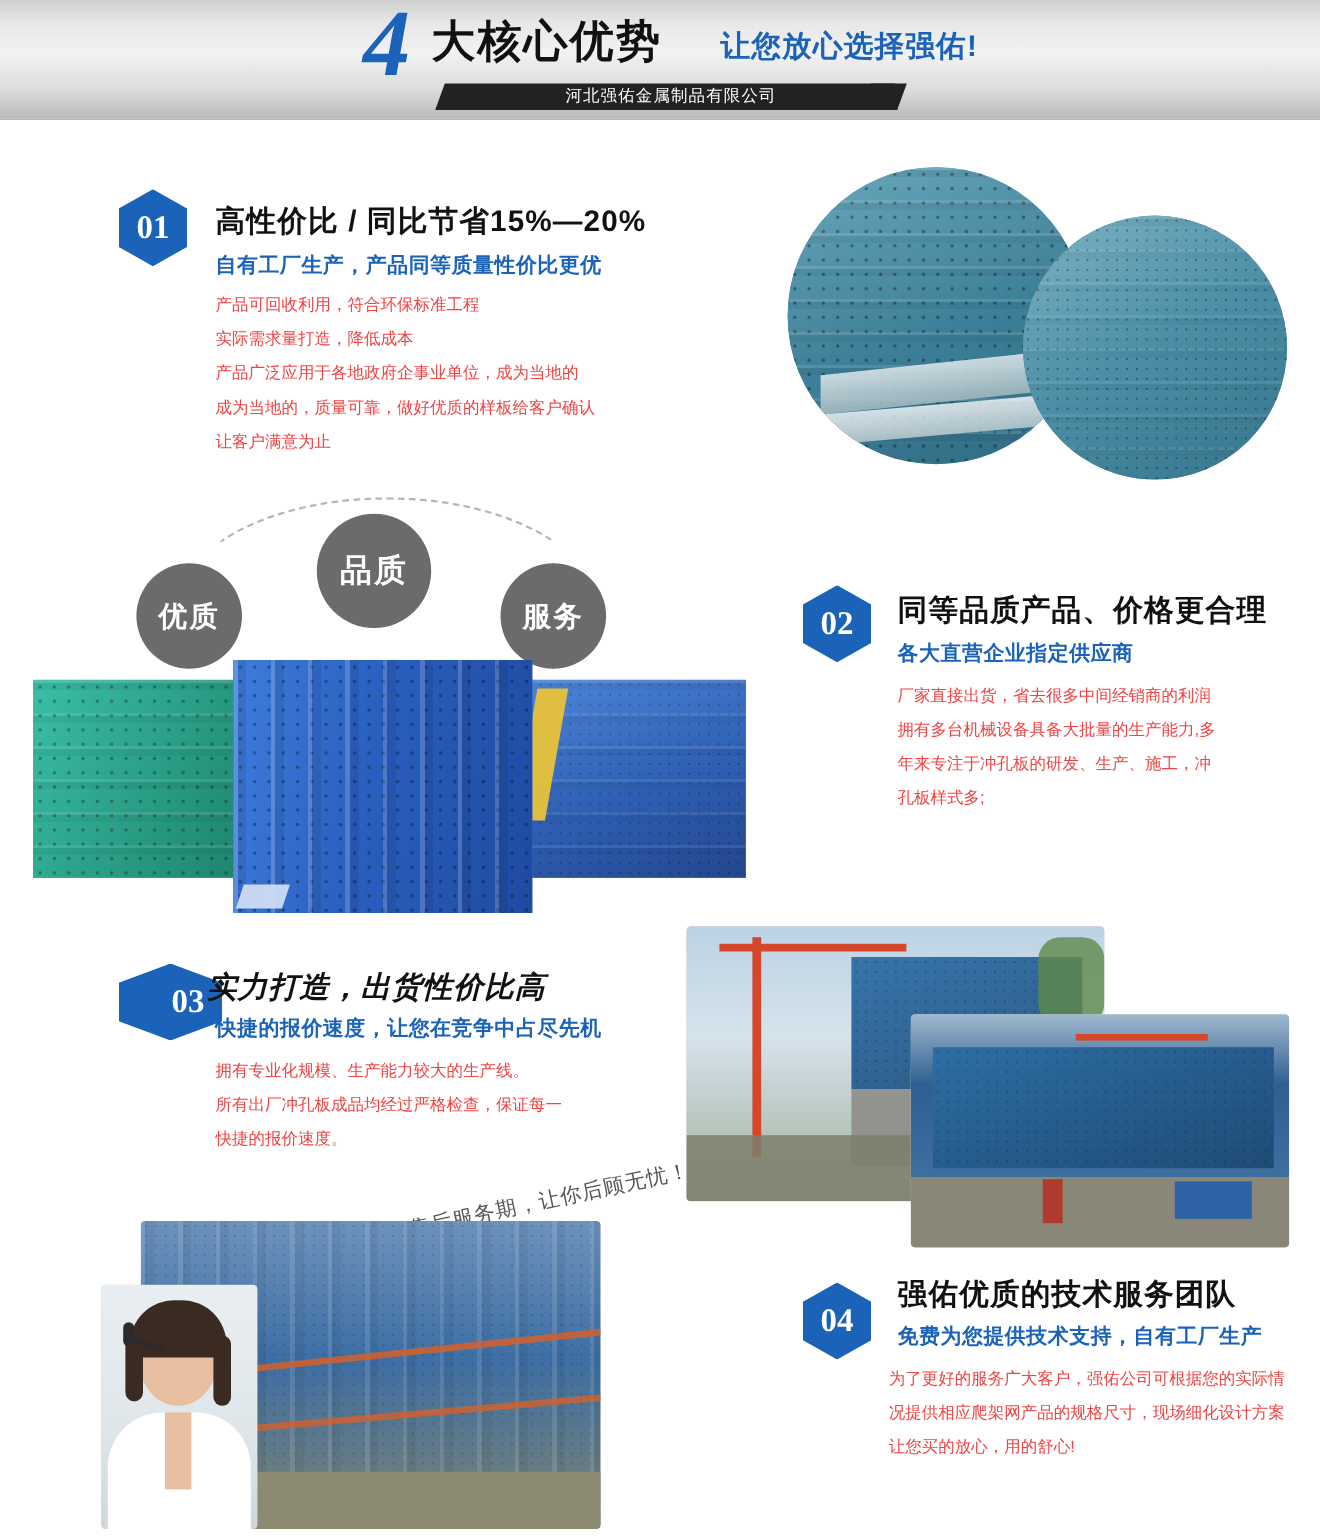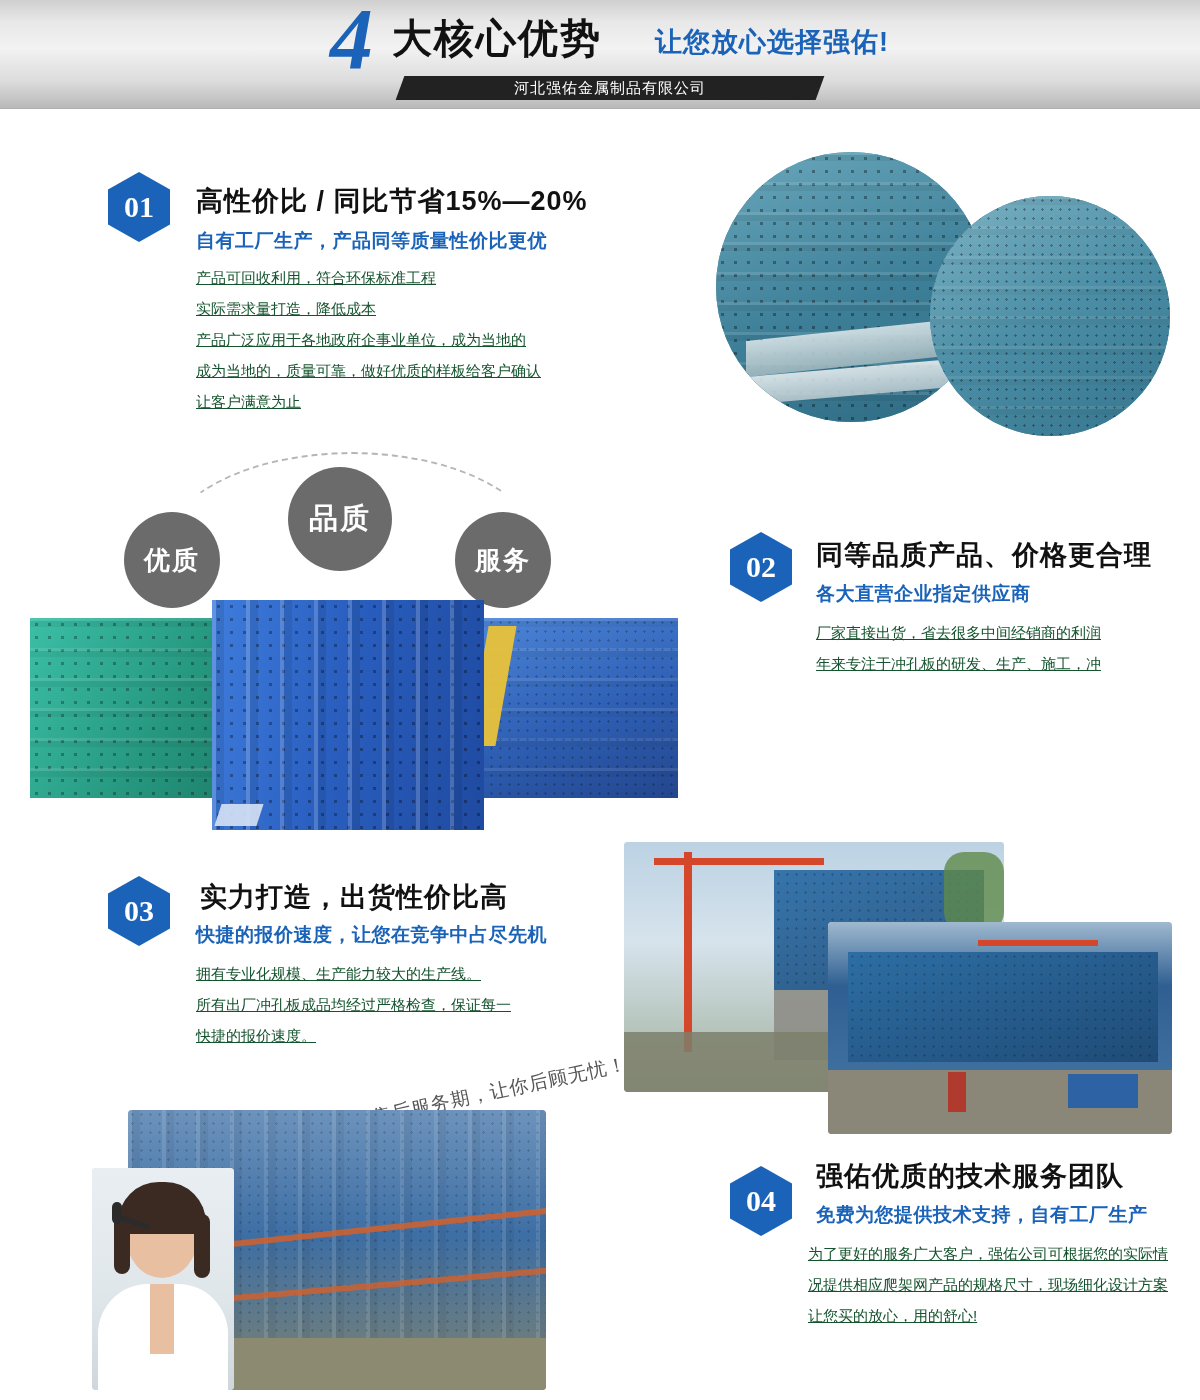--- a/index.html
+++ b/index.html
@@ -116,23 +116,22 @@
     position: absolute;
     font-size: 19px;
     font-weight: bold;
     color: #1a63b8;
     letter-spacing: 0.5px;
     white-space: nowrap;
   }
   .body-txt {
     position: absolute;
     font-size: 15px;
-    color: #14532d;
+    color: #ef4444;
     line-height: 31px;
-    text-decoration: underline;
   }
   .body-txt p { margin: 0; }
 
   
   .photo {
     position: absolute;
     overflow: hidden;
     background: #cfcfcf;
   }
   .circle {
@@ -254,25 +253,27 @@
   <div class="perf small" style="opacity:.55;"></div>
   <div class="stripes-h" style="opacity:.4;"></div>
   <div style="position:absolute;left:0;top:8px;width:28px;height:120px;background:#e8c23a;transform:skewX(-10deg);opacity:.95;"></div>
 </div>
 
 <div class="hexnum" style="left:730px; top:532px;">02</div>
 <div class="h1" style="left:816px; top:537px;">同等品质产品、价格更合理</div>
 <div class="h2" style="left:816px; top:581px;">各大直营企业指定供应商</div>
 <div class="body-txt" style="left:816px; top:617px; width:360px;">
   <p>厂家直接出货，省去很多中间经销商的利润</p>
+  <p>拥有多台机械设备具备大批量的生产能力,多</p>
   <p>年来专注于冲孔板的研发、生产、施工，冲</p>
-</div>
-
-<div class="hexnum" style="left:108px; top:876px;">03</div>
-<div class="h1" style="left:200px; top:879px;">实力打造，出货性价比高</div>
+  <p>孔板样式多;</p>
+</div>
+
+<div class="hexnum" style="left:108px; top:876px;padding-left:32px;">03</div>
+<div class="h1" style="left:188px; top:879px;font-style:italic;">实力打造，出货性价比高</div>
 <div class="h2" style="left:196px; top:922px;">快捷的报价速度，让您在竞争中占尽先机</div>
 <div class="body-txt" style="left:196px; top:958px; width:400px;">
   <p>拥有专业化规模、生产能力较大的生产线。</p>
   <p>所有出厂冲孔板成品均经过严格检查，保证每一</p>
   <p>快捷的报价速度。</p>
 </div>
 
 <div class="photo" style="left:624px; top:842px; width:380px; height:250px; border-radius:4px;">
   <div style="position:absolute;left:0;top:0;right:0;bottom:0;background:linear-gradient(180deg,#bcd2e3 0%,#d6e3ec 40%,#9fae9a 100%);"></div>
   <div style="position:absolute;left:150px;top:28px;width:210px;height:120px;background:linear-gradient(160deg,#2f6fa8,#23527e);opacity:.95;"></div>

